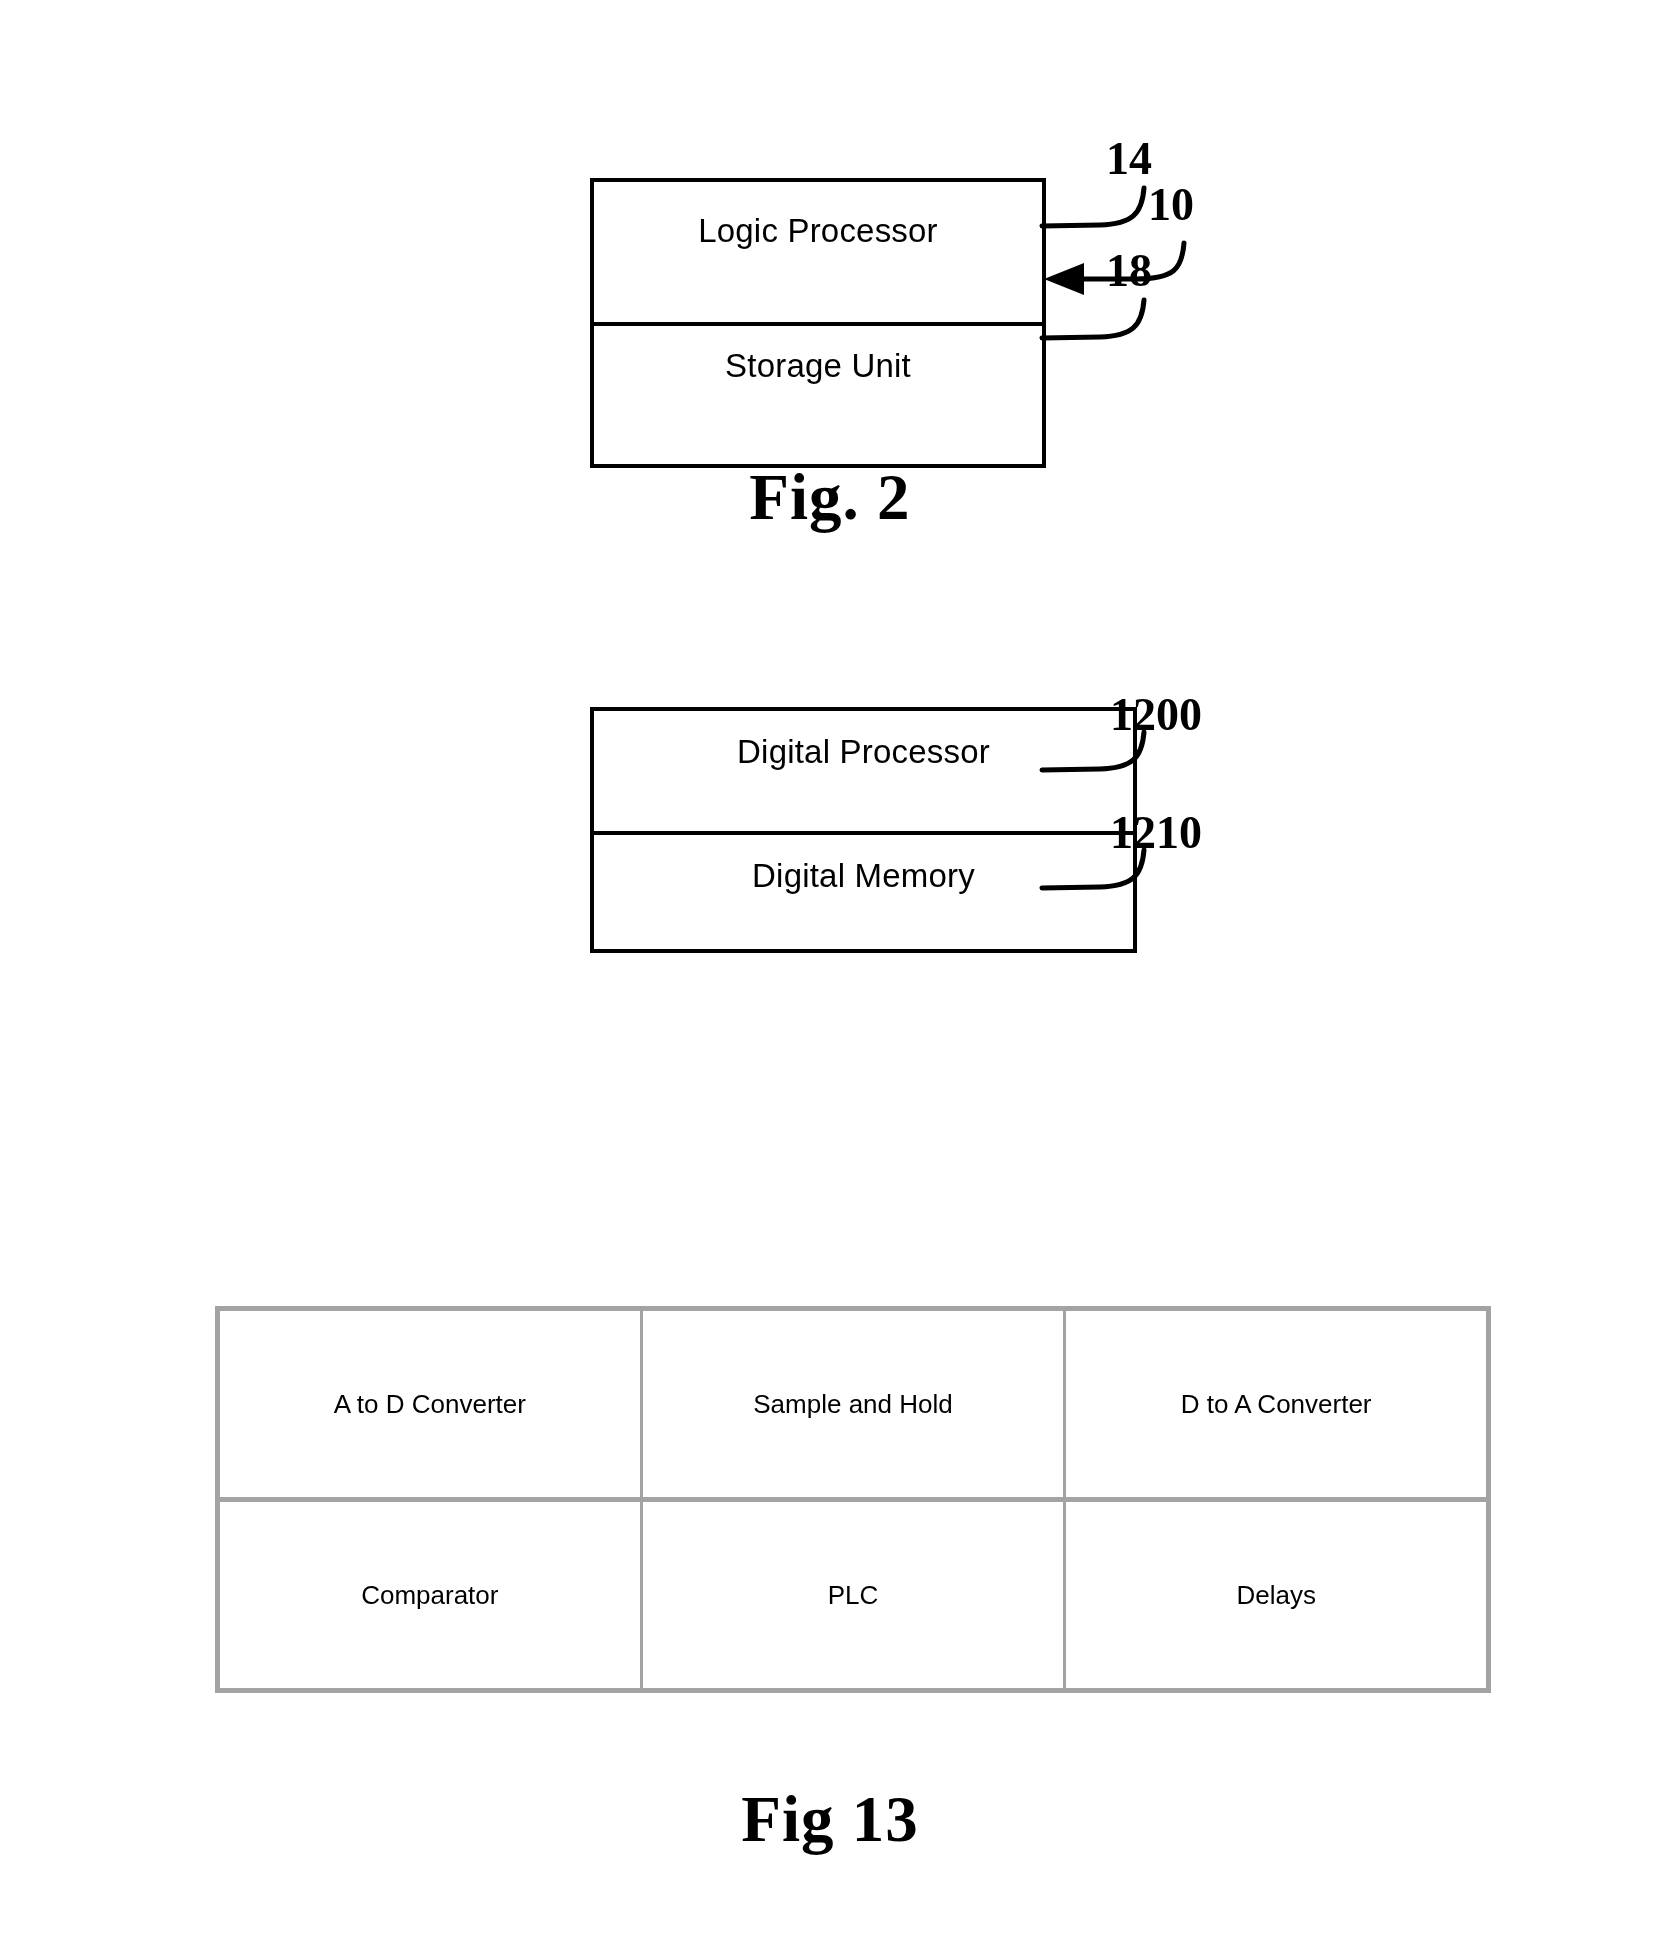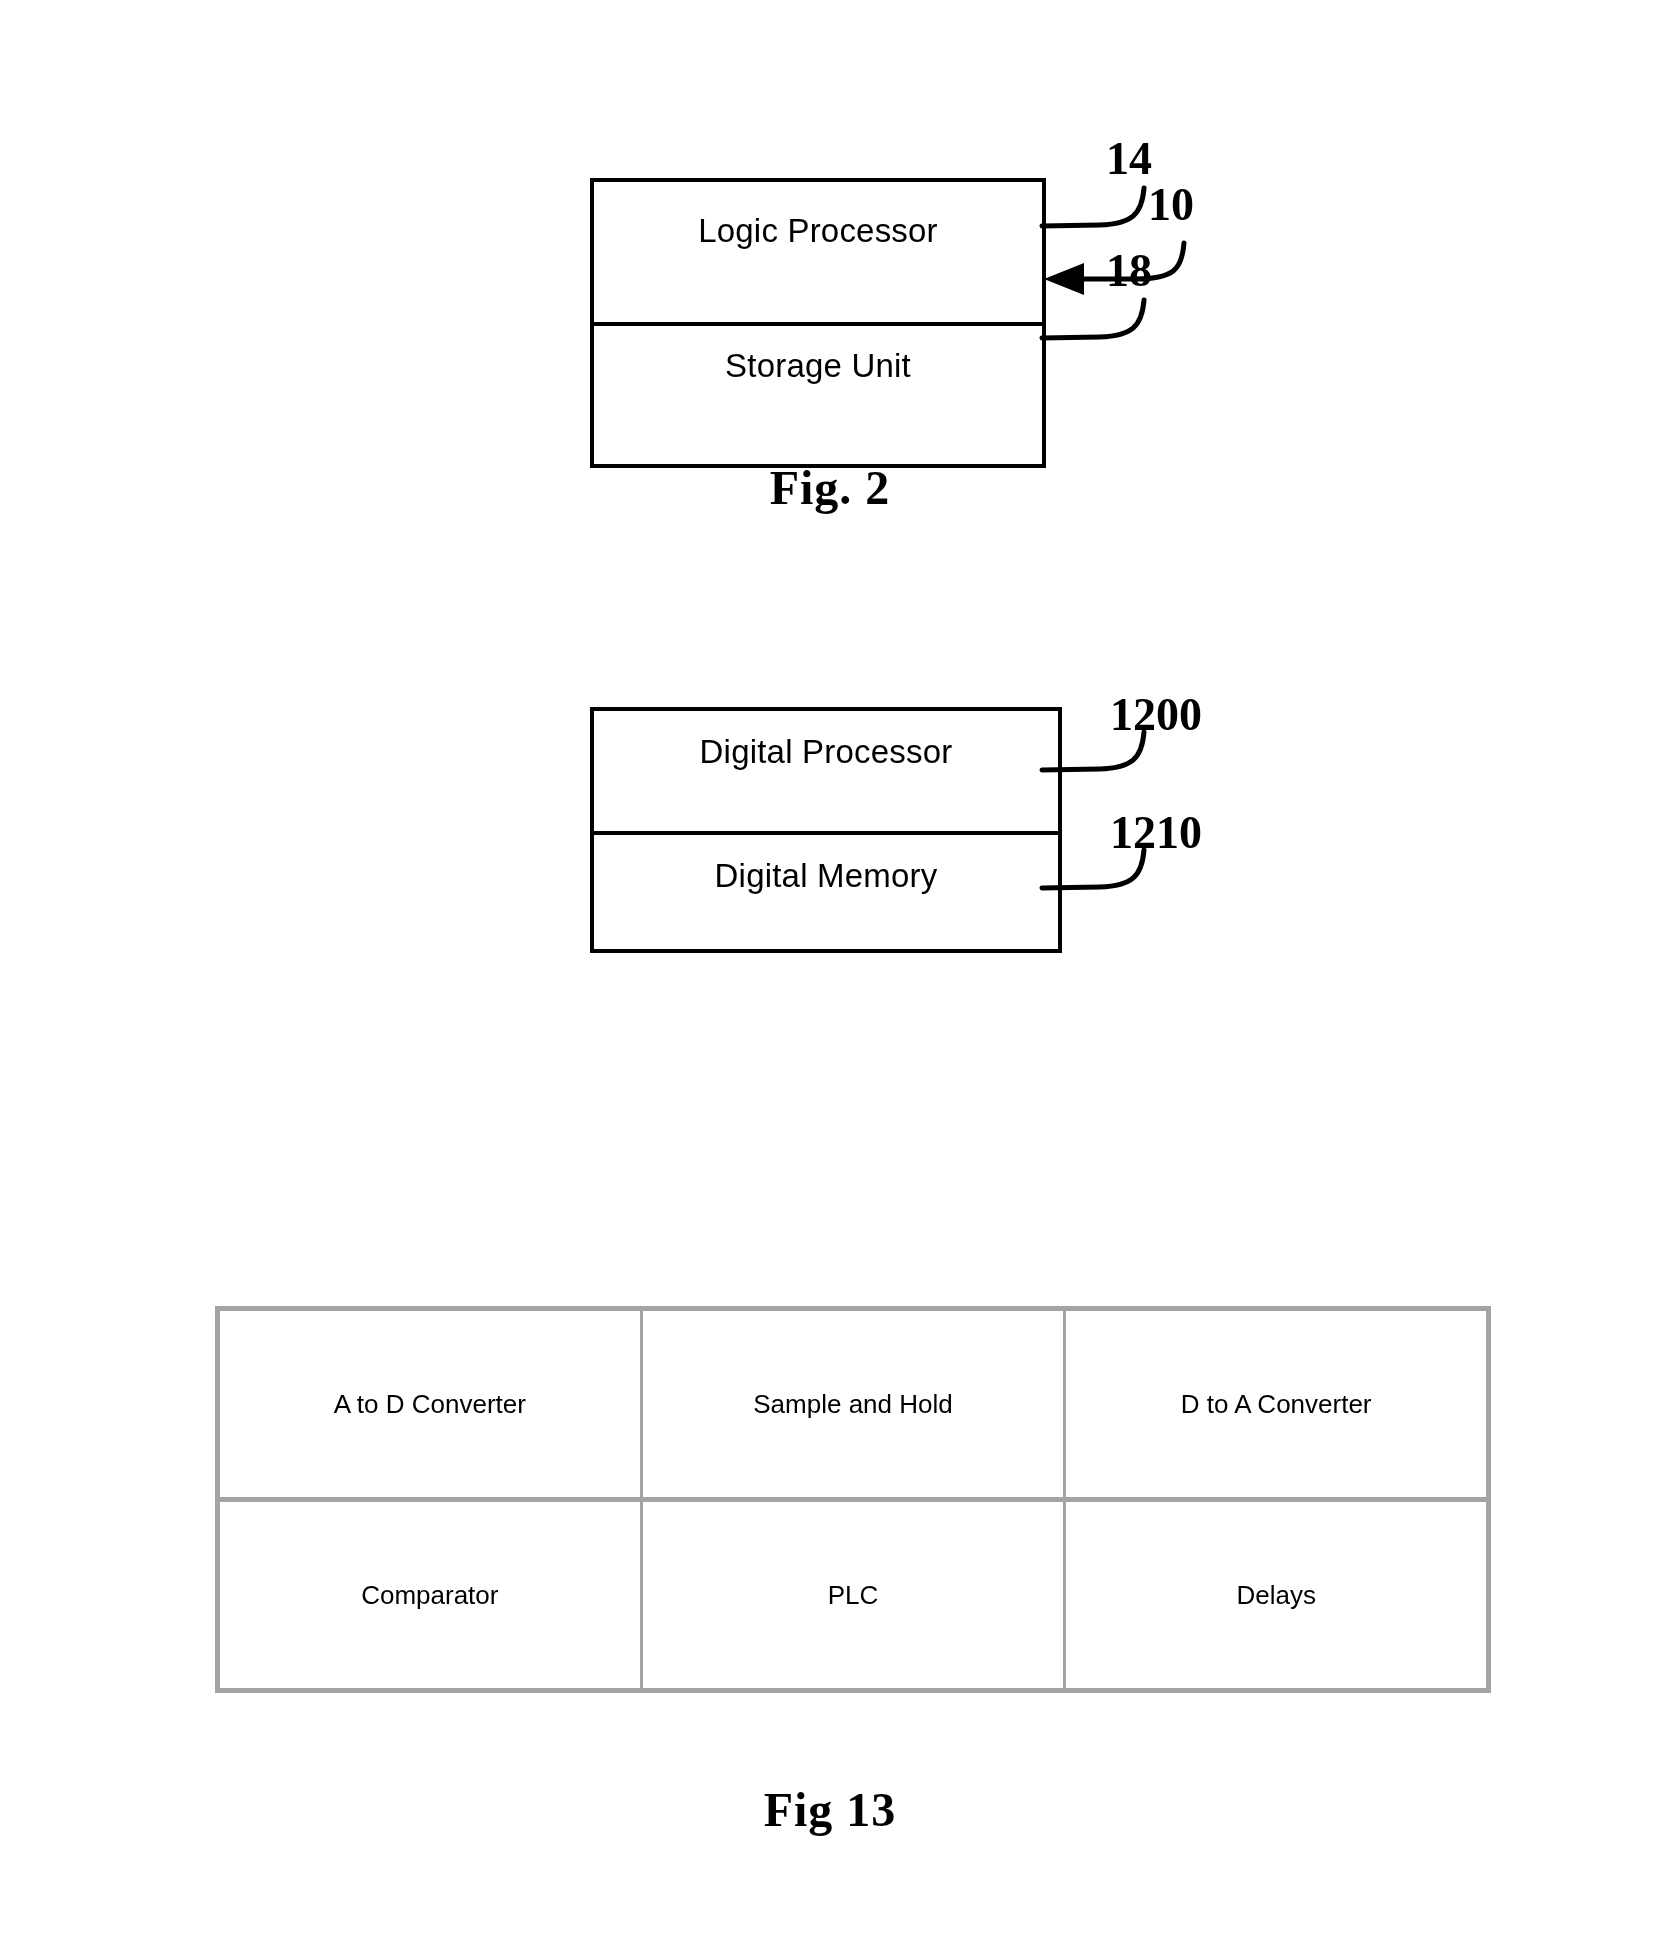--- a/index.html
+++ b/index.html
@@ -71,21 +71,21 @@
   .leader-svg polygon { fill: #000; }
 
   
   .fig-caption {
     position: absolute;
     width: 100%;
     left: 0;
     text-align: center;
     font-family: "Liberation Serif", serif;
     font-weight: bold;
-    font-size: 48px;
+    font-size: 65px;
     letter-spacing: 1px;
     color: #000;
   }
 
   
   .fig-table {
     position: absolute;
     border-collapse: collapse;
     table-layout: fixed;
     background: #fff;
@@ -132,21 +132,21 @@
   </svg>
   <div class="ref-num" style="left:1148px; top:182px;">10</div>
 
   <svg class="leader-svg" style="left:1040px; top:262px;" width="130" height="110" viewBox="0 0 130 110">
     <path d="M 2 76 L 60 75 C 92 74 102 64 104 38"></path>
   </svg>
   <div class="ref-num" style="left:1106px; top:248px;">18</div>
 
   <div class="fig-caption" style="top:460px;">Fig. 2</div>
 
-  <div class="fig-block" style="left:590px; top:707px; width:472px; height:246px;">
+  <div class="fig-block" style="left:590px; top:707px; width:547px; height:246px;">
     <div class="fig-cell" style="height:120px;">
       <span class="fig-cell-label" style="padding-top:22px;">Digital Processor</span>
     </div>
     <div class="fig-cell" style="height:118px;">
       <span class="fig-cell-label" style="padding-top:22px;">Digital Memory</span>
     </div>
   </div>
 
   <svg class="leader-svg" style="left:1040px; top:690px;" width="130" height="110" viewBox="0 0 130 110">
     <path d="M 2 80 L 60 79 C 92 78 102 68 104 42"></path>

